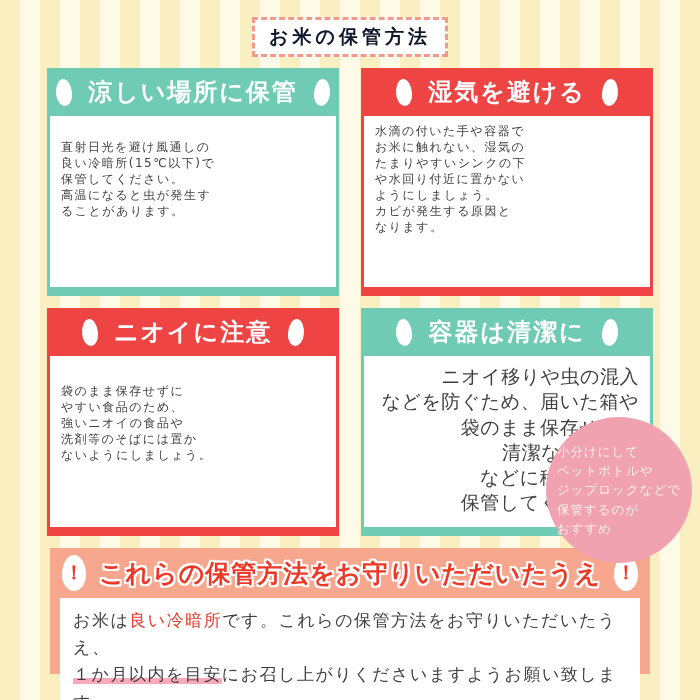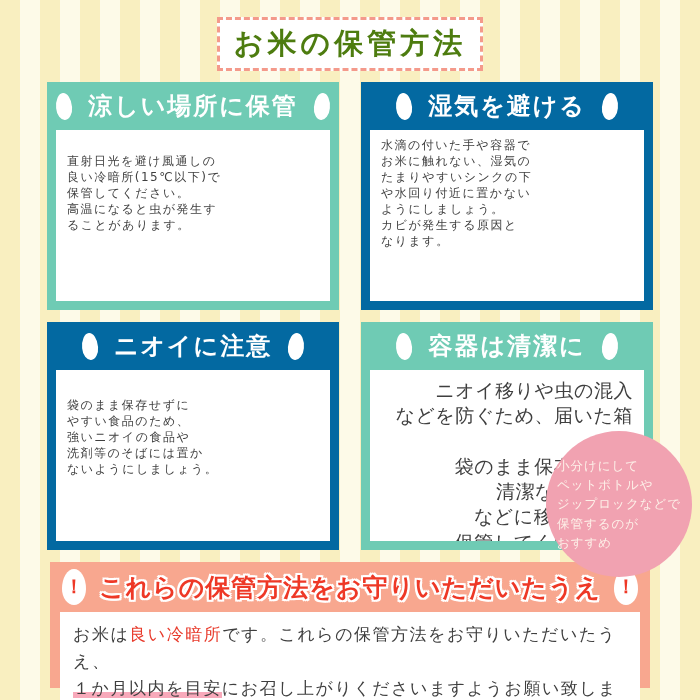--- a/index.html
+++ b/index.html
@@ -6,30 +6,30 @@
   body{
     width:700px;height:700px;overflow:hidden;
     font-family:"DejaVu Sans",sans-serif;
     background:repeating-linear-gradient(90deg,#f9efc0 0 20px,#fdfae8 20px 40px);
   }
   
   .title-box{
     margin:17px auto 0;width:fit-content;
     background:#fff;border:3px dashed #f49a8b;
     padding:4px 14px;
-    color:#4d7c0f;font-size:29px;font-weight:bold;letter-spacing:4px;
+    color:#0f172a;font-size:19px;font-weight:bold;letter-spacing:4px;
   }
   
   .grid{
     margin:11px 47px 0;
     display:grid;grid-template-columns:292px 292px;gap:12px 22px;
   }
-  .card{height:228px;display:flex;flex-direction:column;padding:0 9px 9px;box-sizing:border-box;position:relative;}
+  .card{height:228px;display:flex;flex-direction:column;padding:0 3px 9px;box-sizing:border-box;position:relative;}
   .card.teal{background:#6fcbb4;}
-  .card.pink{background:#0369a1;}
+  .card.pink{background:#ef4444;}
   .card-header{
     height:48px;flex:none;display:flex;align-items:center;justify-content:center;gap:16px;
     color:#fff;font-size:24px;font-weight:bold;letter-spacing:2px;
   }
   .card-body{
     flex:1;background:#fff;box-sizing:border-box;
     padding:8px 11px;overflow:hidden;
     font-size:12px;line-height:1.33;letter-spacing:1.5px;color:#3f3f3f;
     white-space:pre-line;
   }

